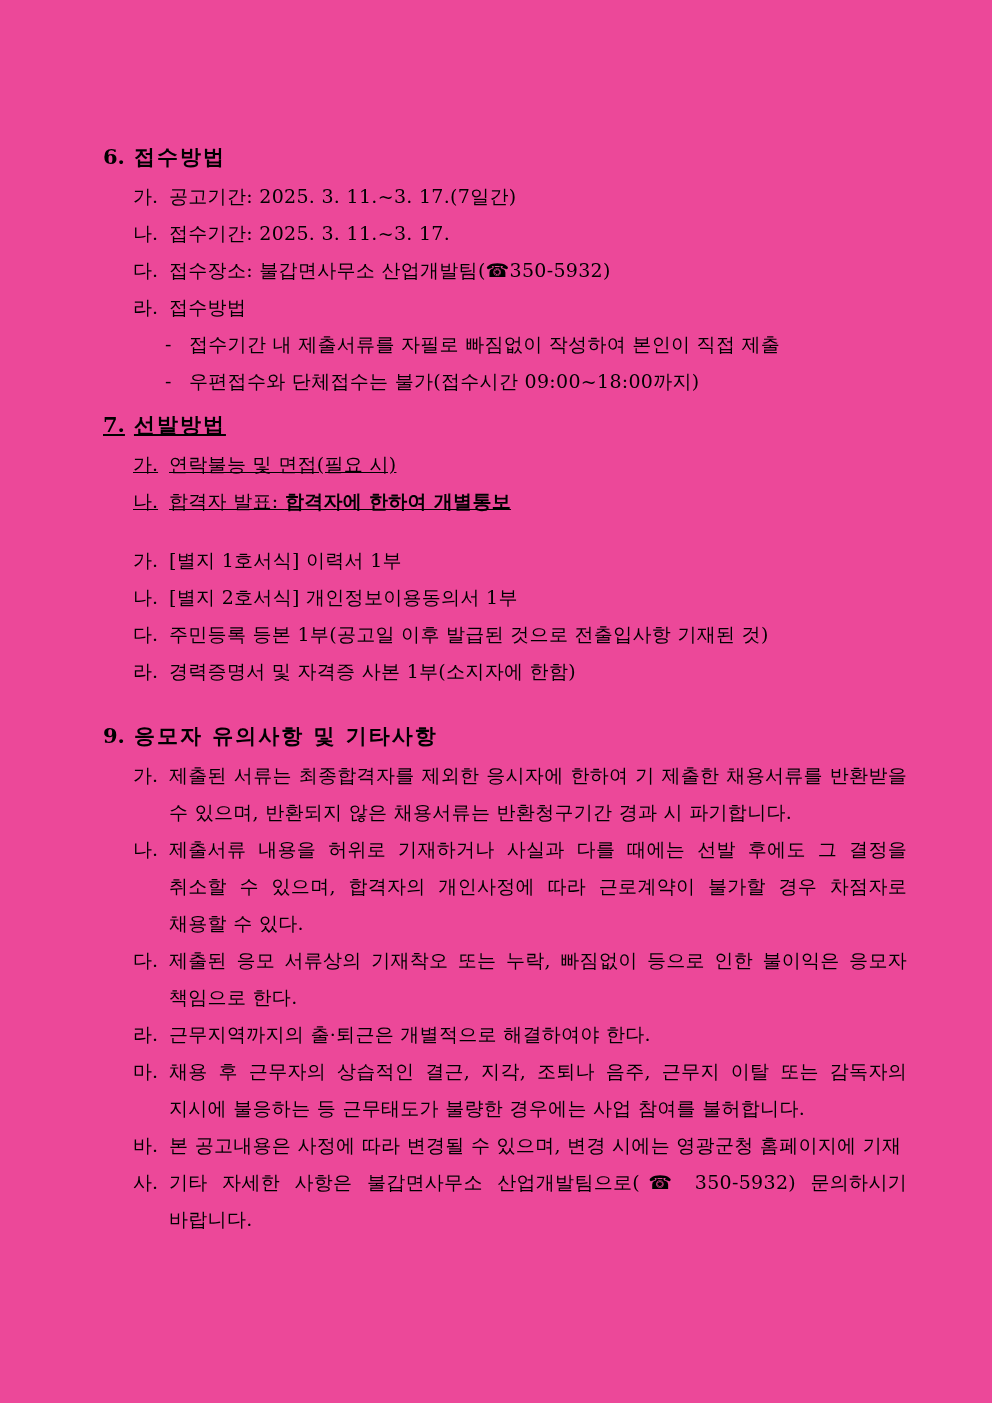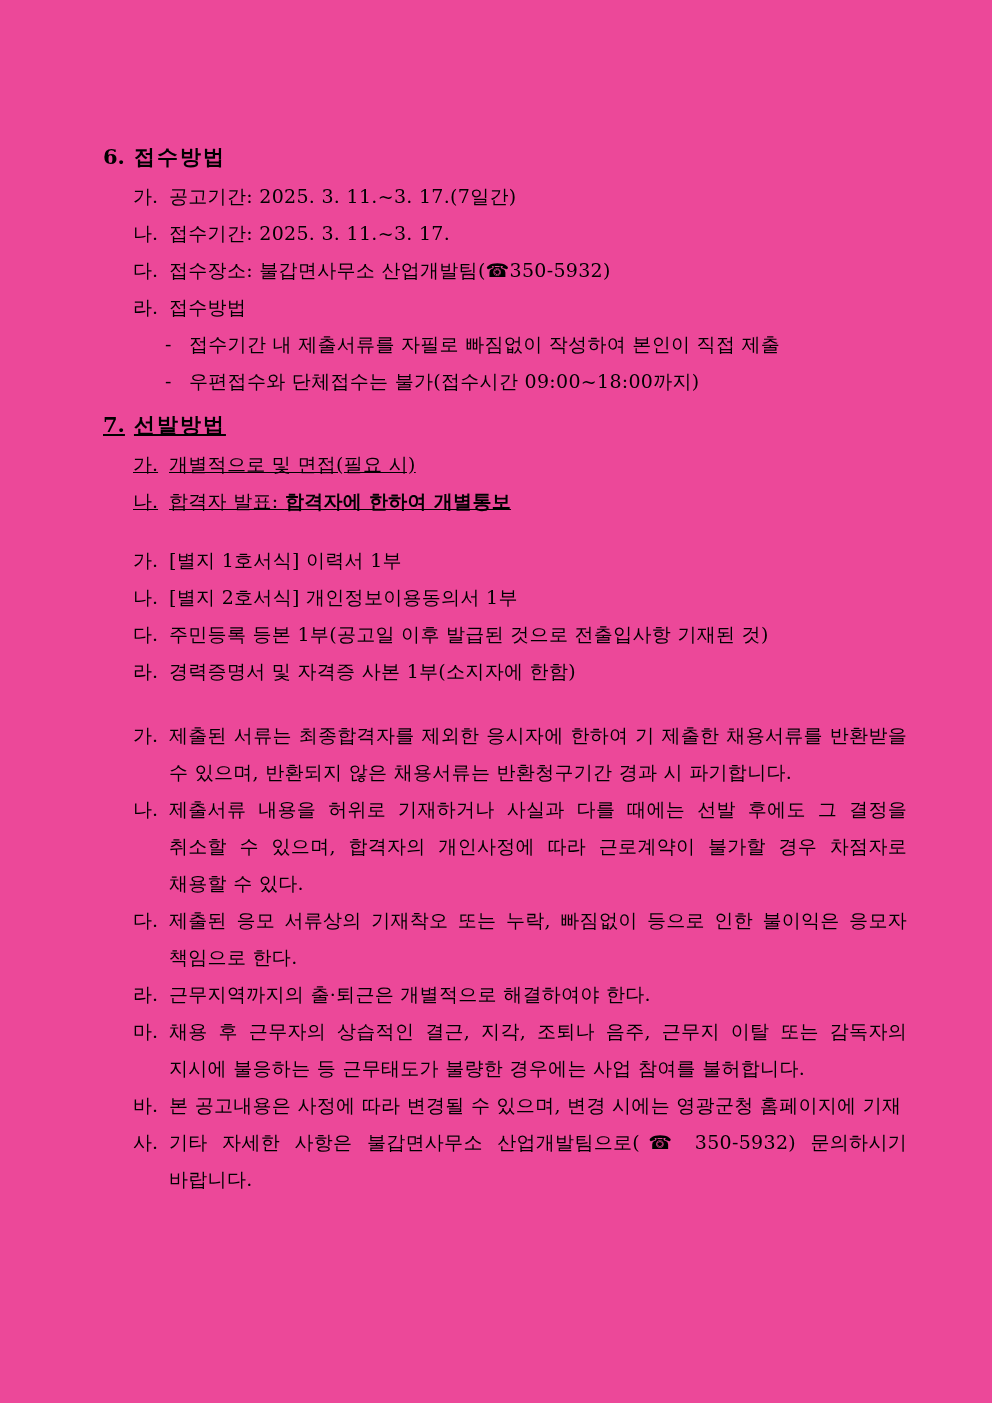--- a/index.html
+++ b/index.html
@@ -79,21 +79,21 @@
       <span class="text">우편접수와 단체접수는 불가(접수시간 09:00~18:00까지)</span>
     </div>
   </section>
 
   <section class="sec-7">
     <h2 class="sec-heading">
       <span class="sec-num">7.</span><span class="sec-title">선발방법</span>
     </h2>
     <div class="item">
       <span class="label">가.</span>
-      <span class="text">개별적으로 및 면접(필요 시)</span>
+      <span class="text">연락불능 및 면접(필요 시)</span>
     </div>
     <div class="item">
       <span class="label">나.</span>
       <span class="text"><span>합격자 발표: </span><span class="emph">합격자에 한하여 개별통보</span></span>
     </div>
   </section>
 
   <section class="sec-8">
     <div class="item">
       <span class="label">가.</span>
@@ -107,20 +107,23 @@
       <span class="label">다.</span>
       <span class="text">주민등록 등본 1부(공고일 이후 발급된 것으로 전출입사항 기재된 것)</span>
     </div>
     <div class="item">
       <span class="label">라.</span>
       <span class="text">경력증명서 및 자격증 사본 1부(소지자에 한함)</span>
     </div>
   </section>
 
   <section class="sec-9">
+    <h2 class="sec-heading">
+      <span class="sec-num">9.</span><span class="sec-title">응모자 유의사항 및 기타사항</span>
+    </h2>
     <div class="item">
       <span class="label">가.</span>
       <span class="text">제출된 서류는 최종합격자를 제외한 응시자에 한하여 기 제출한 채용서류를 반환받을 수 있으며, 반환되지 않은 채용서류는 반환청구기간 경과 시 파기합니다.</span>
     </div>
     <div class="item">
       <span class="label">나.</span>
       <span class="text">제출서류 내용을 허위로 기재하거나 사실과 다를 때에는 선발 후에도 그 결정을 취소할 수 있으며, 합격자의 개인사정에 따라 근로계약이 불가할 경우 차점자로 채용할 수 있다.</span>
     </div>
     <div class="item">
       <span class="label">다.</span>

